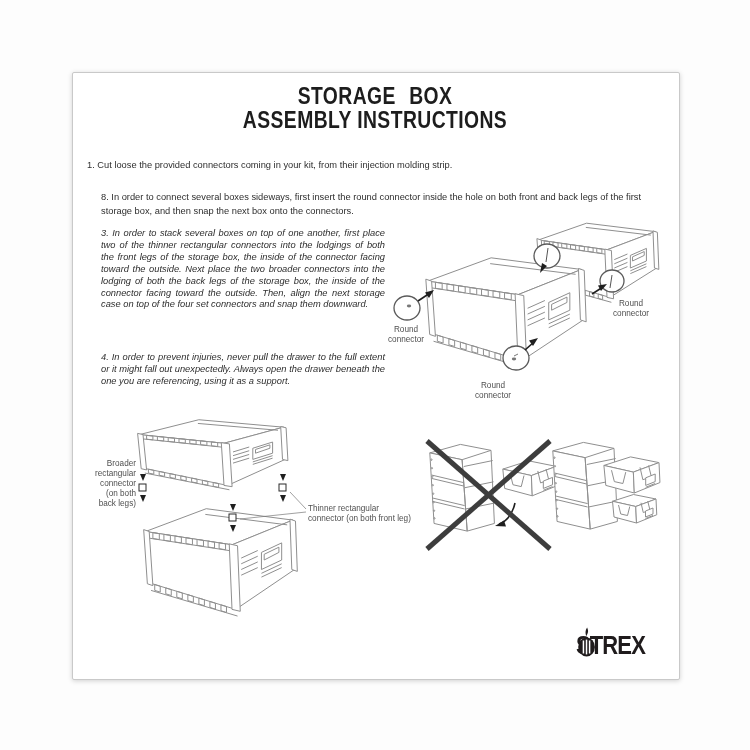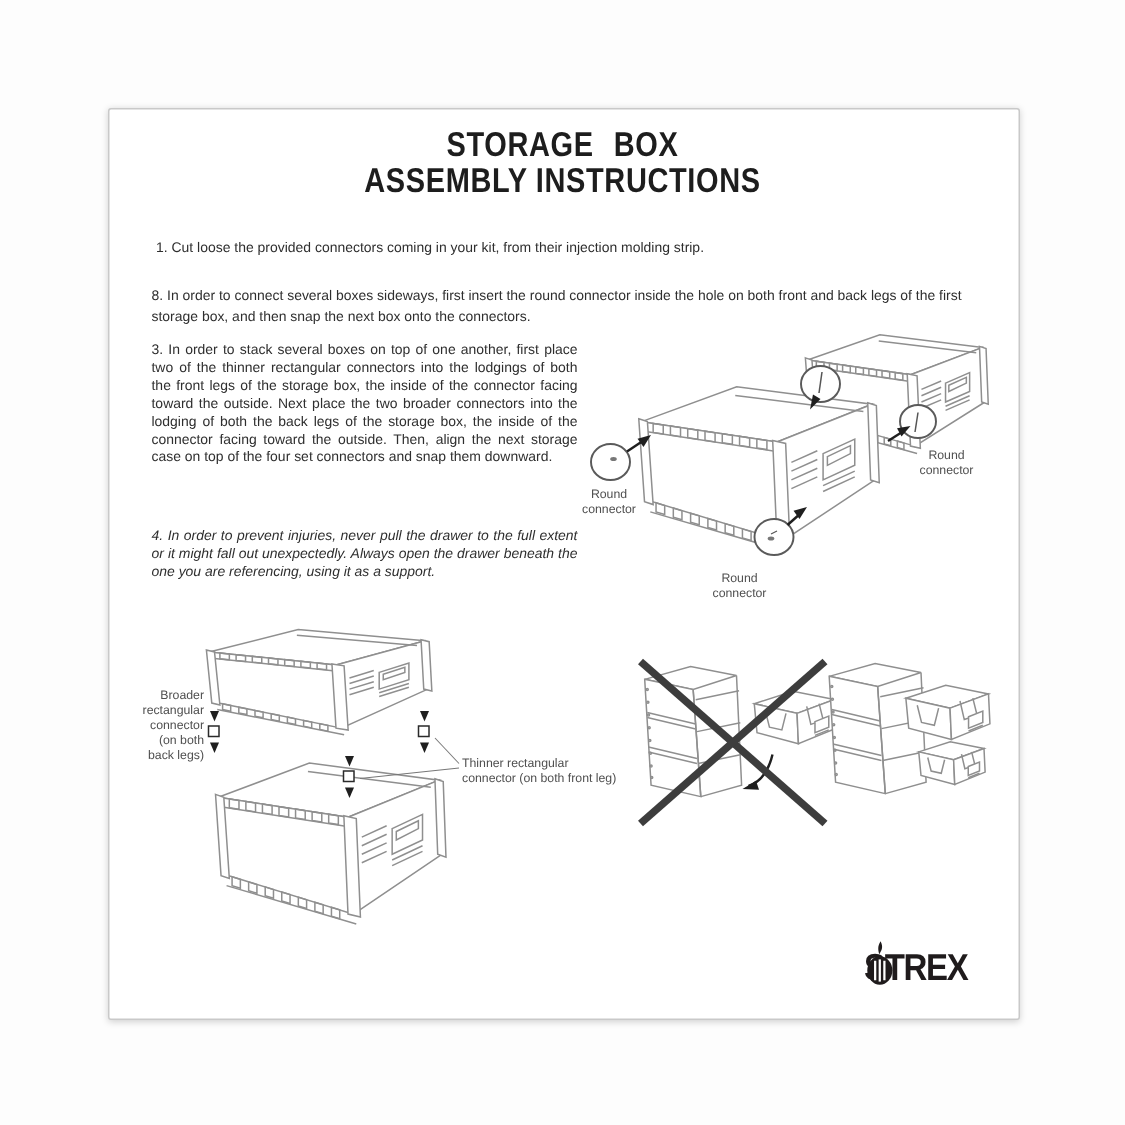--- a/index.html
+++ b/index.html
@@ -17,24 +17,24 @@
   .title{
     position:absolute;left:0;top:84px;width:750px;text-align:center;
     color:#1d1d1d;font-weight:bold;font-size:23px;line-height:24px;
     transform:scaleX(0.84);transform-origin:375px 0;
     letter-spacing:0.5px;
   }
   .title .l1{word-spacing:9px;}
   .para{
     position:absolute;color:#2e2e2e;font-size:9.3px;line-height:13.5px;
   }
-  .p1{left:104px;top:159px;width:560px;}
+  .p1{left:87px;top:159px;width:560px;}
   .p2{left:101px;top:191px;width:556px;}
   .p34{line-height:11.9px;text-align:justify;width:284px;left:101px;}
-  .p3{top:228px;}
+  .p3{top:228px;font-style:italic;}
   .p4{top:352px;font-style:italic;}
   svg{position:absolute;overflow:visible;}
   svg text{font-family:"Liberation Sans",sans-serif;fill:#4f4f4f;font-size:8.2px;}
   .ln, .bx path, .bx circle{stroke:#8f8f8f;stroke-width:1;fill:none;vector-effect:non-scaling-stroke;}
   .bx .f{fill:#ffffff;}
   .callout{stroke:#5a5a5a;stroke-width:1.3;fill:#ffffff;}
   .arrow{fill:#1f1f1f;stroke:none;}
   .cross{stroke:#3d3d3d;stroke-width:5;fill:none;}
   .logo{
     position:absolute;left:576px;top:624px;height:34px;display:flex;align-items:flex-end;

